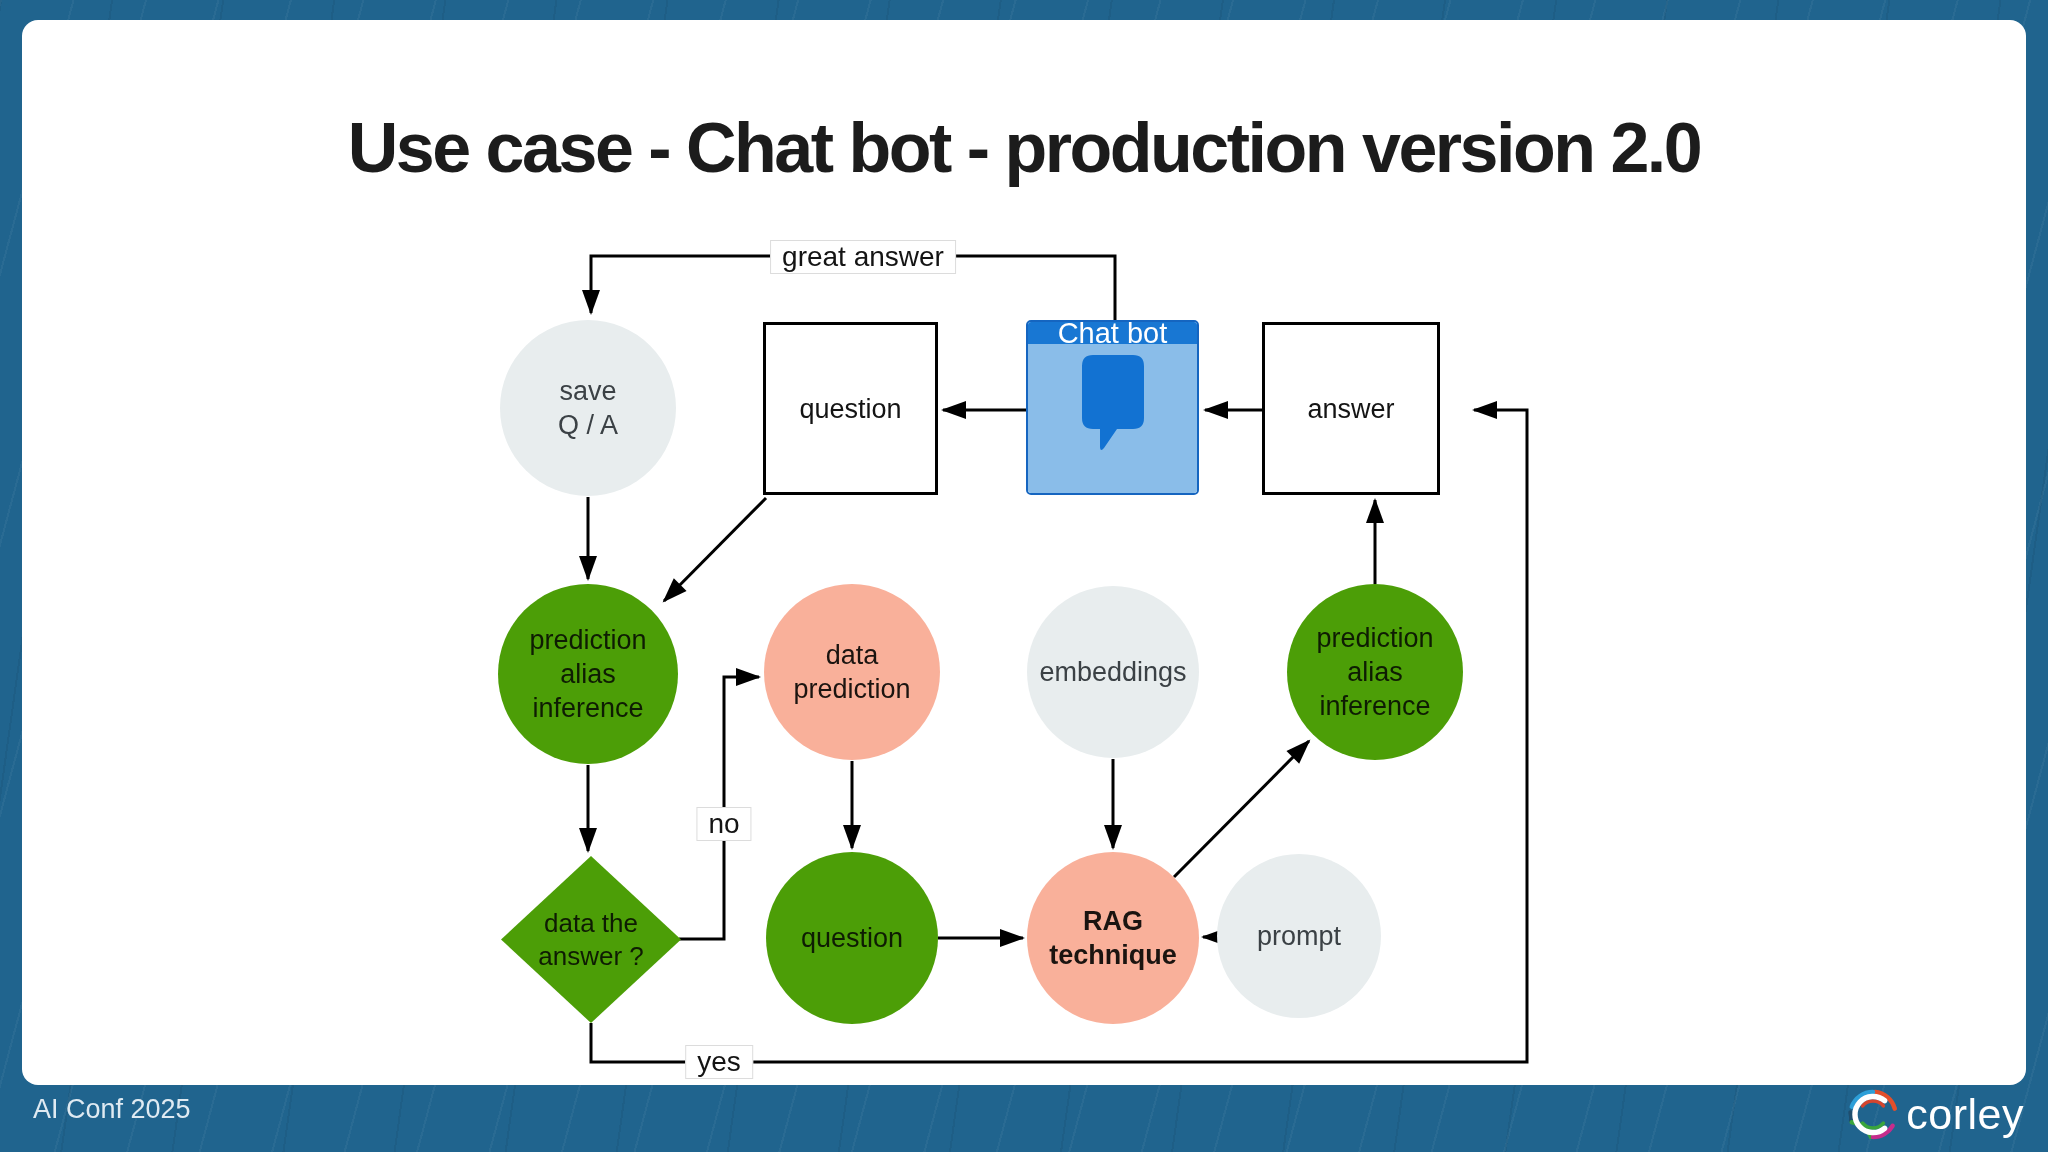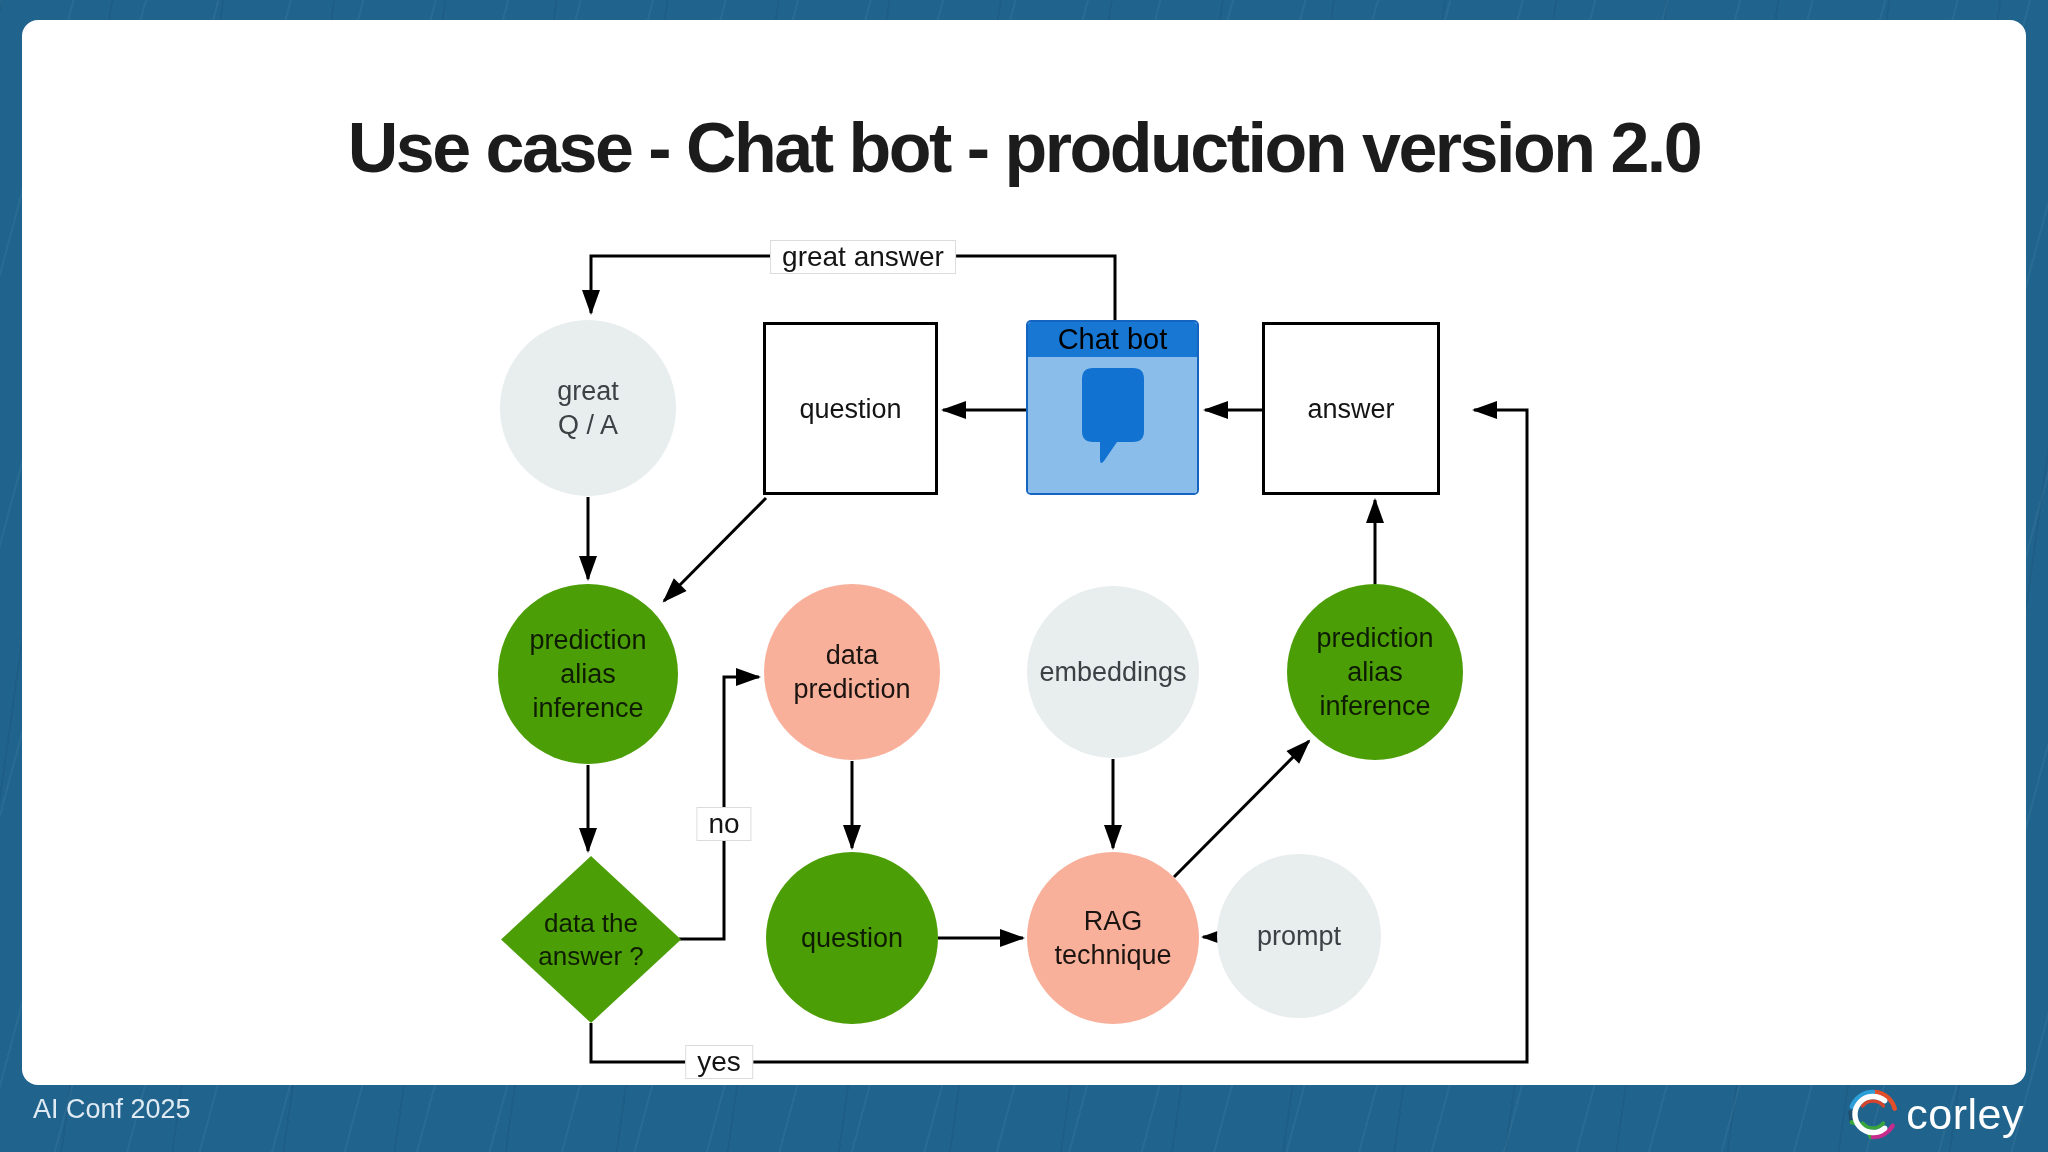--- a/index.html
+++ b/index.html
@@ -27,21 +27,21 @@
         font-size:27px;line-height:34px;color:#141414;text-align:center;}
   .circle{border-radius:50%;}
   .c-gray{background:#e8edee;color:#3b4145;}
   .c-green{background:#4c9e07;color:#0e1c03;}
   .c-pink{background:#f9b09a;color:#1b1410;}
   .rect{background:#fff;border:3px solid #000;box-sizing:border-box;}
   .diamond{background:#4c9e07;color:#0e1c03;
     clip-path:polygon(50% 0%,100% 50%,50% 100%,0% 50%);}
   .chatbot{position:absolute;box-sizing:border-box;border:2px solid #1565c0;border-radius:5px;
     overflow:hidden;display:flex;flex-direction:column;}
-  .chatbot-header{height:35px;background:#1877d3;color:#000000;display:flex;align-items:center;justify-content:center;
+  .chatbot-header{height:22px;background:#1877d3;color:#ffffff;display:flex;align-items:center;justify-content:center;
     font-size:29px;}
   .chatbot-body{flex:1;background:#8abde9;display:flex;align-items:flex-start;justify-content:center;padding-top:9px;}
   .edge-label{position:absolute;transform:translate(-50%,-50%);background:#fff;border:1px solid #dcdcdc;
     padding:0 11px;font-size:28px;color:#141414;white-space:nowrap;}
   .footer-left{position:absolute;left:33px;top:1094px;color:#dfeaf2;font-size:27px;}
   .footer-logo{position:absolute;right:24px;top:1084px;height:60px;display:flex;align-items:center;gap:5px;}
   .brand-name{color:#fff;font-size:43px;letter-spacing:0.5px;}
 </style>
 </head>
 <body>
@@ -71,21 +71,21 @@
         <path d="M852,761 L852,848" marker-end="url(#arw)"></path>
         <path d="M1113,759 L1113,848" marker-end="url(#arw)"></path>
         <path d="M938,938 L1023,938" marker-end="url(#arw)"></path>
         <path d="M1293,937 L1203,937" marker-end="url(#arw)"></path>
         <path d="M1174,877 L1309,741" marker-end="url(#arw)"></path>
         <path d="M1375,584 L1375,500" marker-end="url(#arw)"></path>
       </g>
     </svg>
 
     <div class="node circle c-gray" style="left:500px;top:320px;width:176px;height:176px;">
-      <div>great</div>
+      <div>save</div>
       <div>Q / A</div>
     </div>
 
     <div class="node rect" style="left:763px;top:322px;width:175px;height:173px;">
       <div>question</div>
     </div>
 
     <div class="chatbot" style="left:1026px;top:320px;width:173px;height:175px;">
       <div class="chatbot-header">Chat bot</div>
       <div class="chatbot-body">
@@ -122,21 +122,21 @@
 
     <div class="node diamond" style="left:501px;top:856px;width:180px;height:167px;font-size:26px;line-height:33px;">
       <div>data the</div>
       <div>answer ?</div>
     </div>
 
     <div class="node circle c-green" style="left:766px;top:852px;width:172px;height:172px;">
       <div>question</div>
     </div>
 
-    <div class="node circle c-pink" style="left:1027px;top:852px;width:172px;height:172px;">
+    <div class="node circle c-pink" style="left:1027px;top:852px;width:172px;height:172px;font-weight:bold;">
       <div>RAG</div>
       <div>technique</div>
     </div>
 
     <div class="node circle c-gray" style="left:1217px;top:854px;width:164px;height:164px;">
       <div>prompt</div>
     </div>
 
     <div class="edge-label" style="left:863px;top:257px;">great answer</div>
     <div class="edge-label" style="left:724px;top:824px;">no</div>

